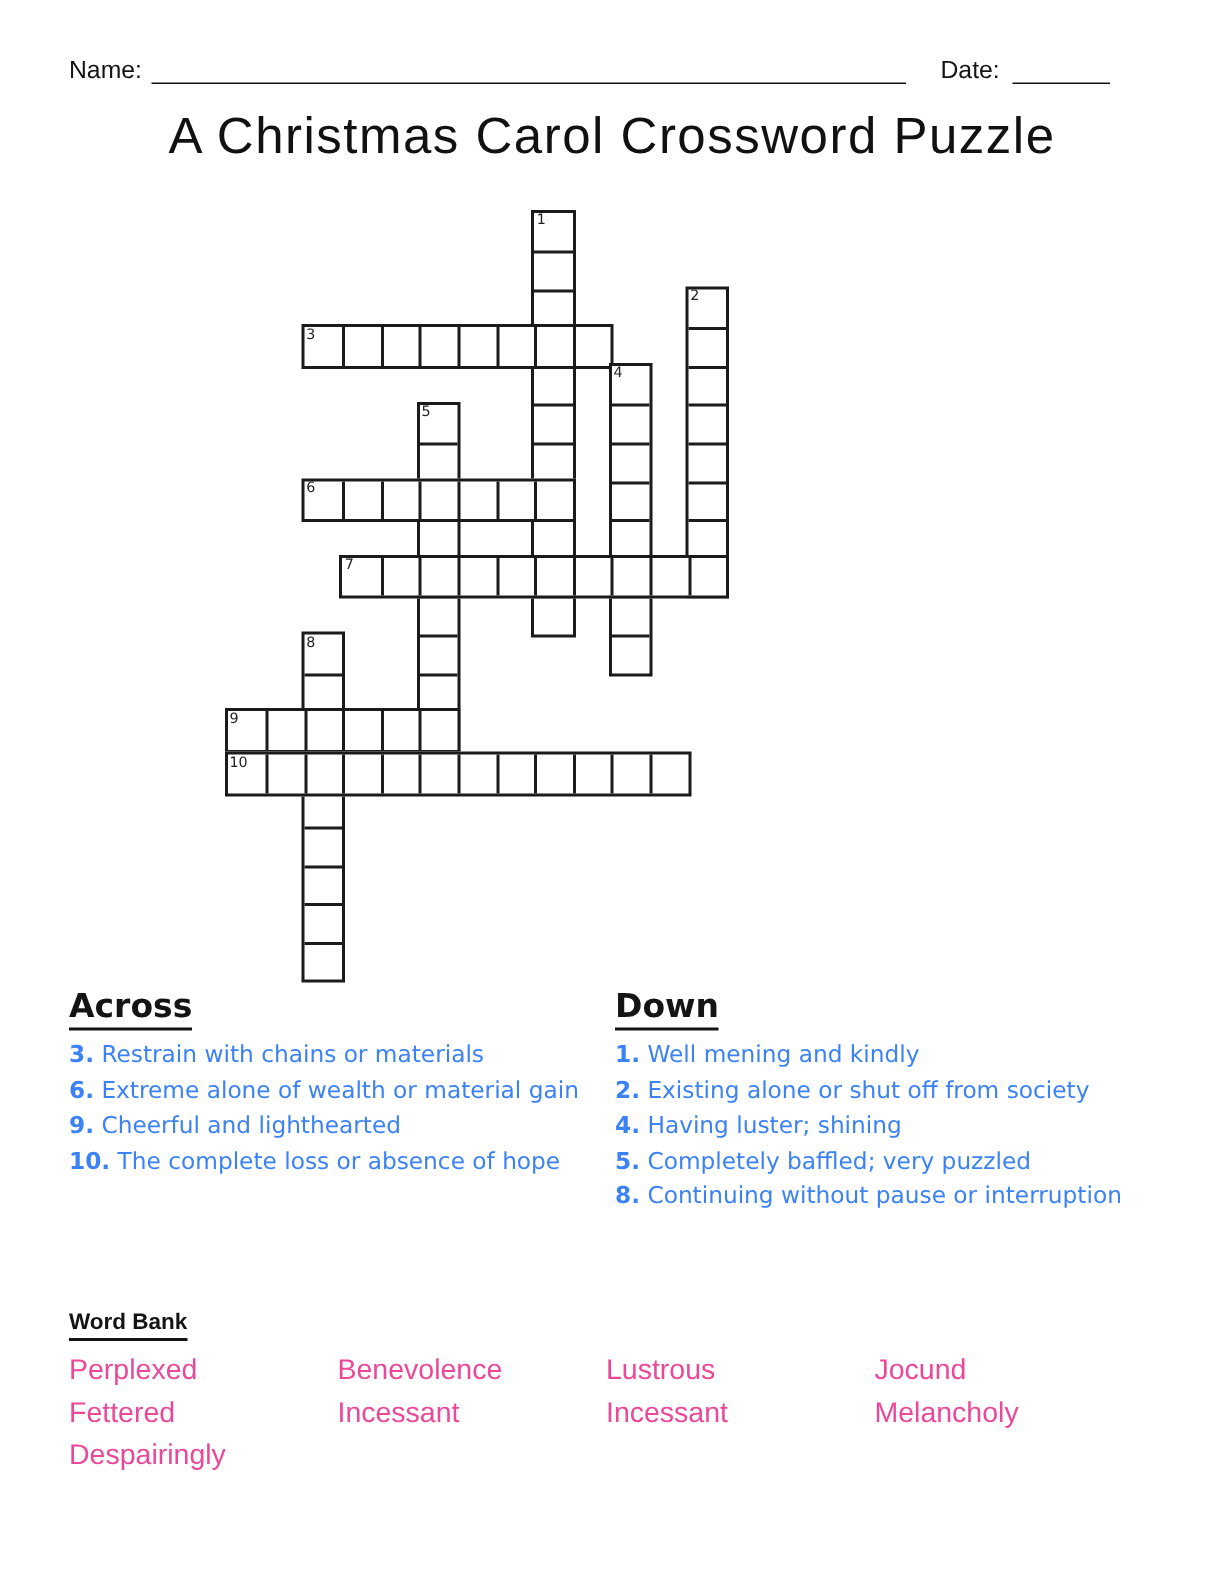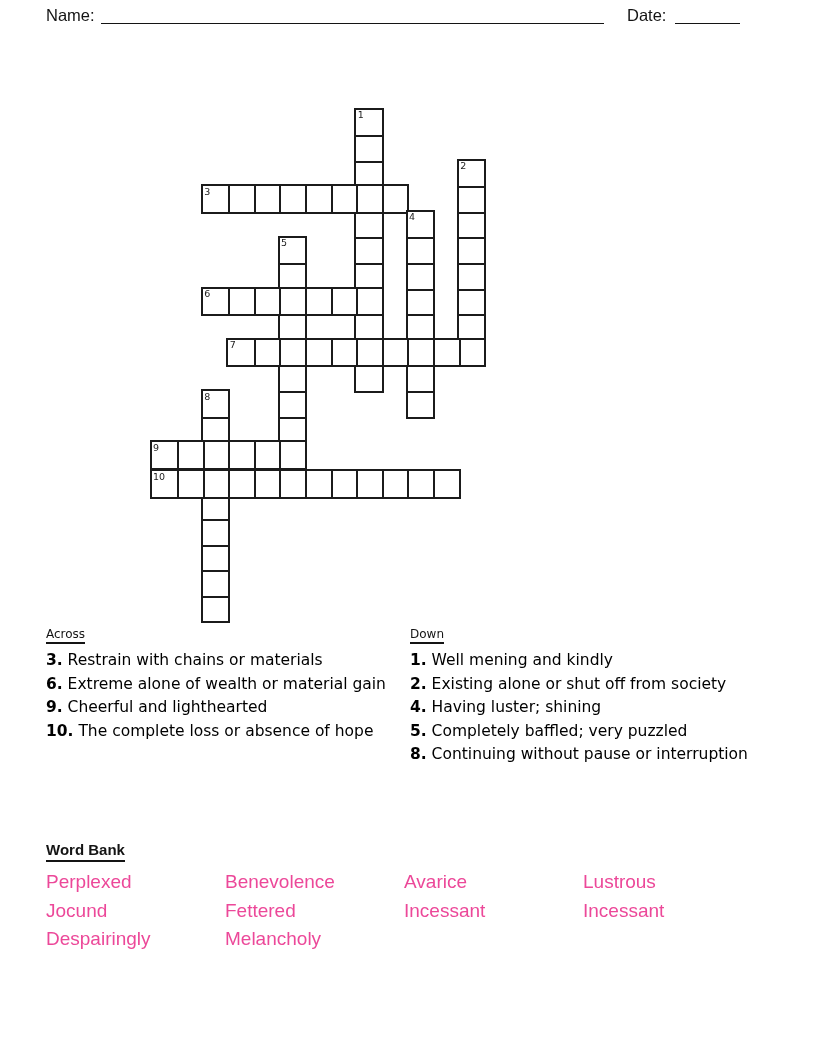--- a/index.html
+++ b/index.html
@@ -4,21 +4,21 @@
 <style>
   html, body { margin: 0; padding: 0; }
   body {
     width: 816px; height: 1056px;
     background: #ffffff;
     font-family: "Liberation Sans", sans-serif;
     color: #141414;
     position: relative;
     overflow: hidden;
   }
-  .page { position: absolute; inset: 0; }
+  .page { position: absolute; inset: 0; margin-top: 32px; }
 
   
   .hdr-label {
     position: absolute; top: 6px;
     font-size: 16.5px; line-height: 18px; color: #141414;
   }
   .name-label { left: 46px; }
   .date-label { left: 627px; }
   .blank {
     position: absolute; top: 6px; height: 17px;
@@ -57,28 +57,28 @@
 
   
   .clue-col {
     position: absolute; top: 627px;
     font-family: "DejaVu Sans", sans-serif;
   }
   .clue-col.across-col { left: 46px;  width: 348px; }
   .clue-col.down-col   { left: 410px; width: 342px; }
   .clue-heading {
     margin: 0 0 7px 0;
-    font-size: 12px; font-weight: 400;
+    font-size: 22px; font-weight: 700;
     display: table; 
     border-bottom: 2.2px solid #141414;
     padding-bottom: 1px;
   }
   p.clue {
     margin: 0 0 5px 0;
-    font-size: 15.5px; line-height: 18.6px; color: #000000;
+    font-size: 15.5px; line-height: 18.6px; color: #3b82f6;
   }
   p.clue b { font-weight: 700; }
 
   
   .wordbank { position: absolute; left: 46px; top: 841px; }
   .wb-heading {
     margin: 0 0 8px 0;
     font-size: 15px; font-weight: 700;
     display: table;
     border-bottom: 2.5px solid #141414;
@@ -94,20 +94,21 @@
 </head>
 <body>
 
 <div class="page">
 
   <span class="hdr-label name-label">Name:</span>
   <span class="blank name-blank"></span>
   <span class="hdr-label date-label">Date:</span>
   <span class="blank date-blank"></span>
 
+  <h1 class="title">A Christmas Carol Crossword Puzzle</h1>
 
   <div class="grid">
       <div class="word down" style="left: 354.3px; top: 107.5px;">
         <div class="cell">
           <span class="cellnum">1</span>
         </div>
         <div class="cell"></div>
         <div class="cell"></div>
         <div class="cell"></div>
         <div class="cell"></div>
@@ -252,24 +253,23 @@
         <p class="clue"><b>5.</b><span> Completely baffled; very puzzled</span></p>
         <p class="clue"><b>8.</b><span> Continuing without pause or interruption</span></p>
       </div>
   </section>
 
   <section class="wordbank">
     <h2 class="wb-heading">Word Bank</h2>
     <div class="wb-grid">
         <span class="wb-item">Perplexed</span>
         <span class="wb-item">Benevolence</span>
-        <span class="wb-item">Avarice</span>
         <span class="wb-item">Lustrous</span>
         <span class="wb-item">Jocund</span>
         <span class="wb-item">Fettered</span>
         <span class="wb-item">Incessant</span>
         <span class="wb-item">Incessant</span>
+        <span class="wb-item">Melancholy</span>
         <span class="wb-item">Despairingly</span>
-        <span class="wb-item">Melancholy</span>
       </div>
   </section>
 
 </div>
 
 </body></html>

